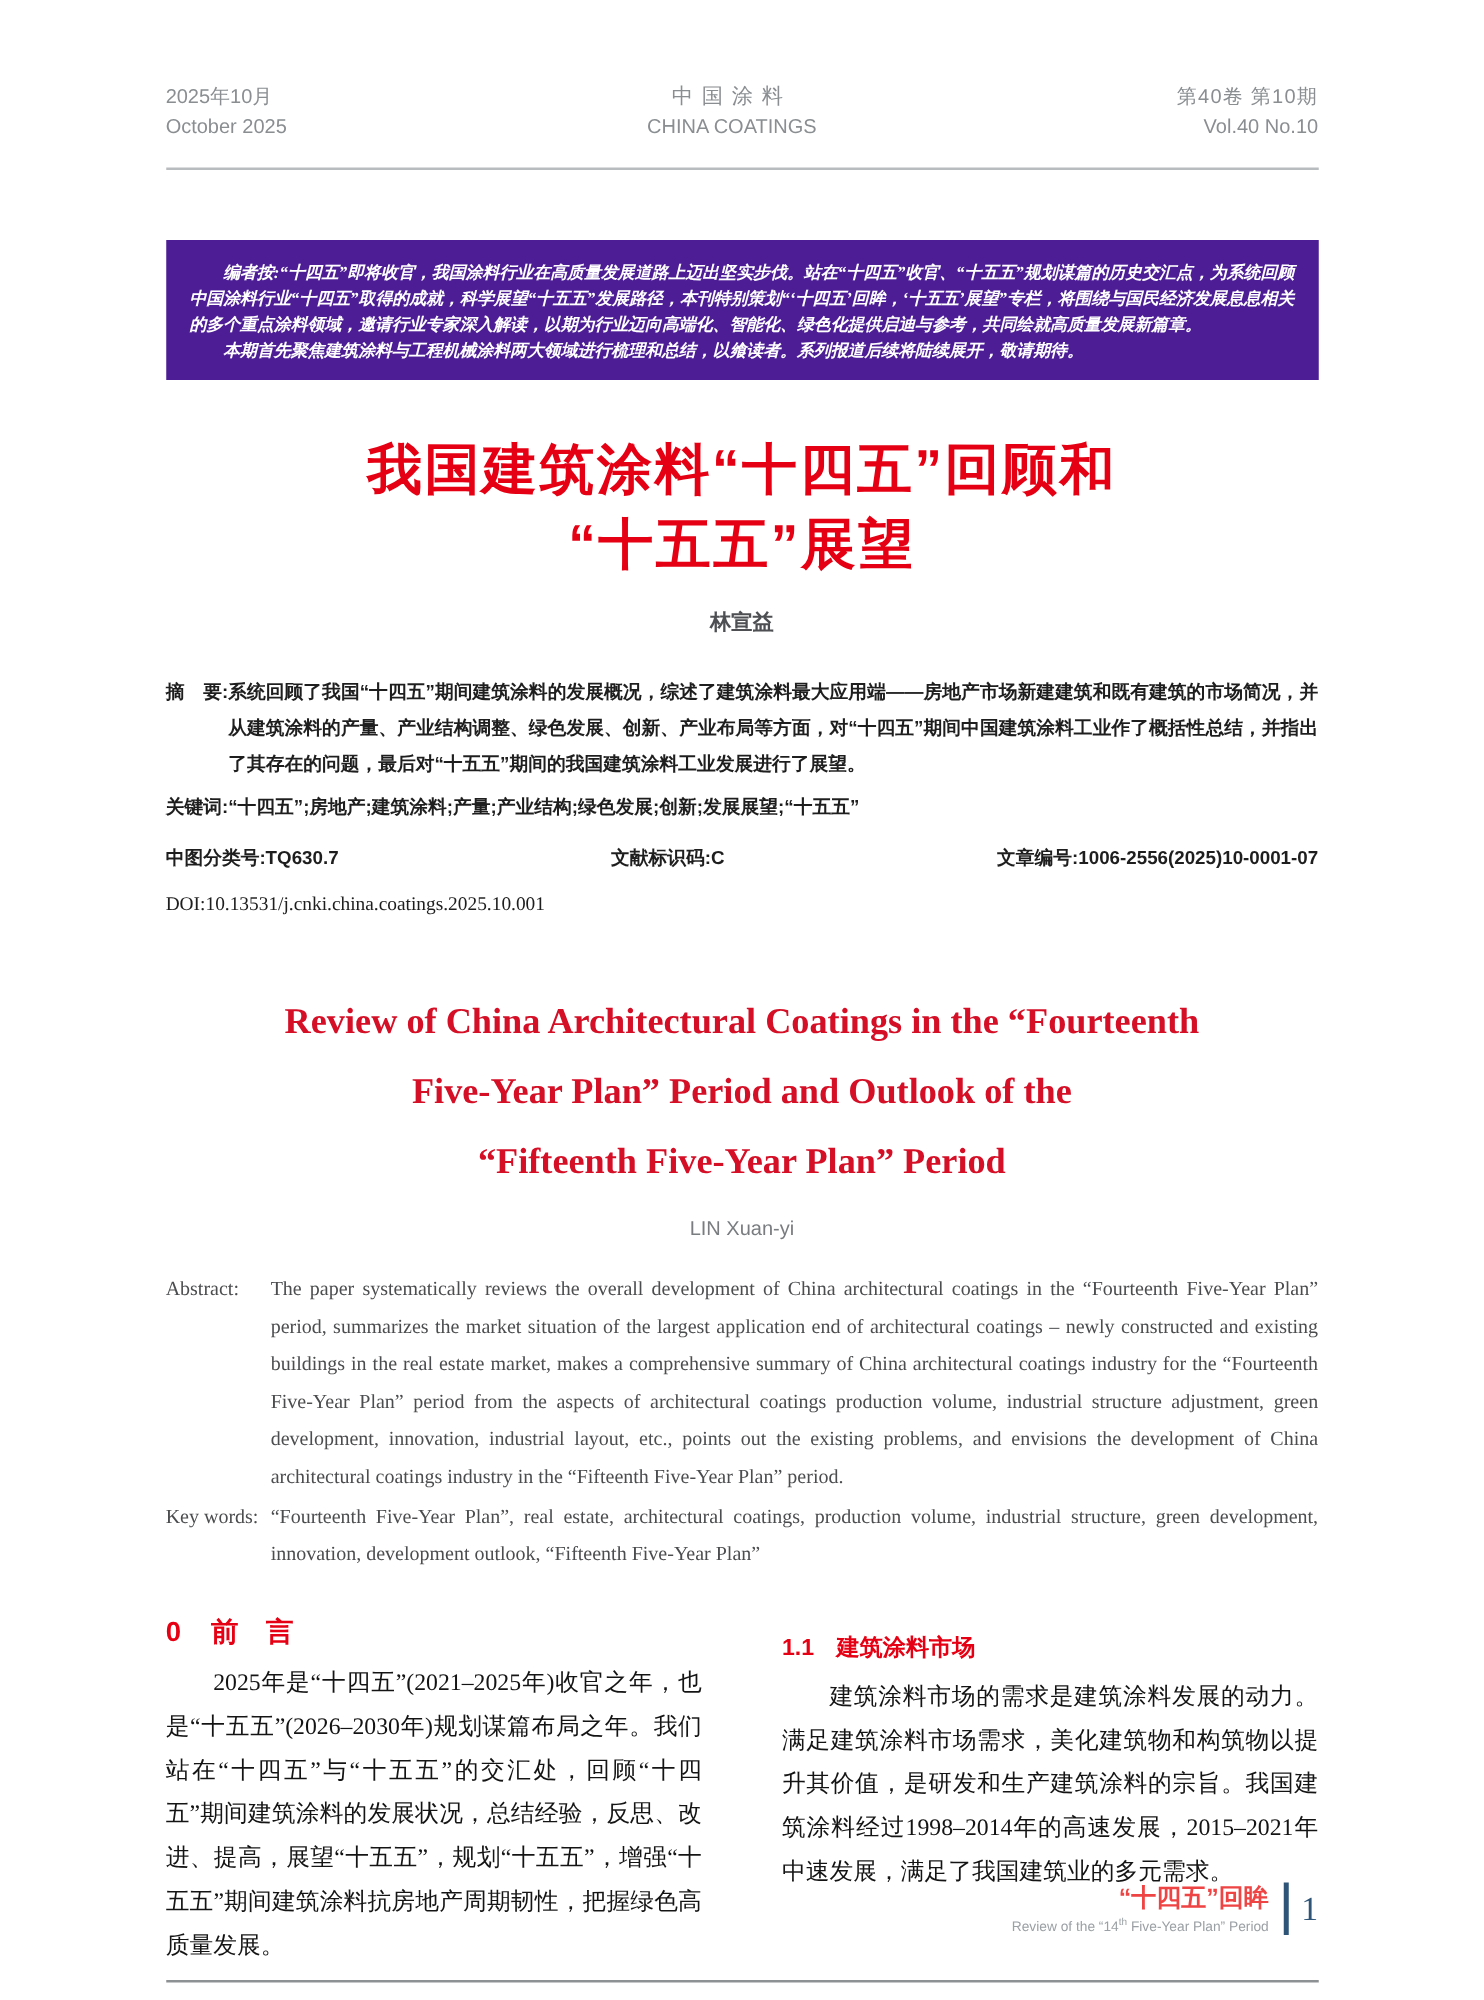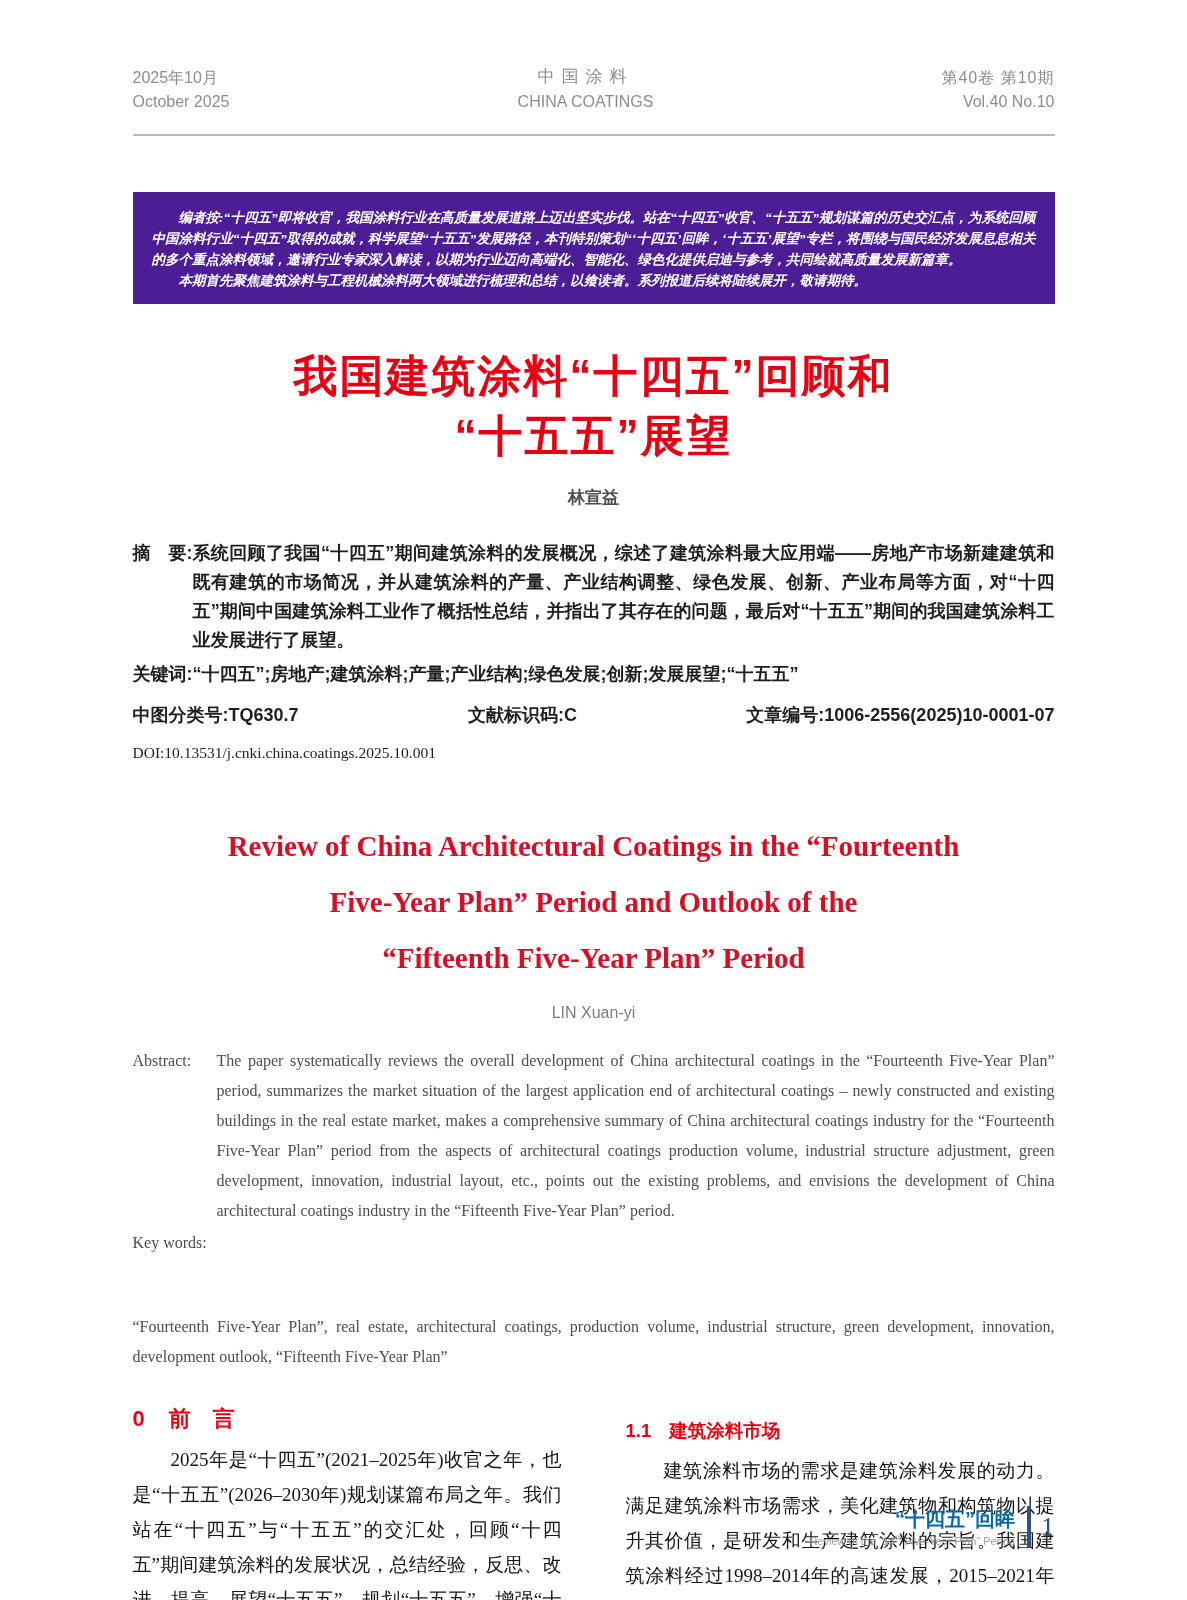--- a/index.html
+++ b/index.html
@@ -24,40 +24,40 @@
     font-family:"Liberation Serif",serif;font-style:italic;font-weight:700;
     font-size:13.5px;line-height:21px;text-align:justify;}
   .editor-note p{margin:0;text-indent:2em;}
 
   
   .title-cn{margin:42px 0 0 0;text-align:center;color:#e60013;
     font-size:44px;line-height:60px;font-weight:800;letter-spacing:2px;}
   .author-cn{margin-top:20px;text-align:center;font-size:17px;font-weight:700;color:#4d4f52;}
 
   
-  .meta-cn{font-size:18px;font-weight:600;line-height:29px;color:#1e1e1e;}
+  .meta-cn{font-size:15px;font-weight:600;line-height:29px;color:#1e1e1e;}
   .meta-row{display:flex;}
   .meta-row .label{flex:0 0 auto;white-space:pre;}
   .meta-row .text{flex:1;text-align:justify;}
   .abstract-cn{margin-top:30px;}
   .keywords-cn{margin-top:5px;}
   .clc-row{display:flex;justify-content:space-between;margin-top:12px;}
   .doi-line{margin-top:14px;font-family:"Liberation Serif",serif;font-weight:400;
     font-size:15.5px;color:#1e1e1e;}
 
   
   .title-en{margin:56px 0 0 0;text-align:center;color:#d40f26;
     font-family:"Liberation Serif",serif;font-weight:700;
     font-size:29px;line-height:56px;}
   .author-en{margin-top:18px;text-align:center;font-size:16px;color:#7a7d80;}
 
   
   .meta-en{font-family:"Liberation Serif",serif;font-size:16px;line-height:30px;color:#4c4d4f;}
   .abstract-en{margin-top:24px;}
-  .keywords-en{margin-top:2px;flex-direction:column;}
+  .keywords-en{margin-top:2px;}
   .meta-en .label{flex:0 0 84px;white-space:pre;}
   .meta-en .text{flex:1;text-align:justify;}
 
   
   .columns{display:flex;gap:64px;margin-top:34px;}
   .col{flex:1;min-width:0;}
   .sec-h1{margin:0;color:#e60013;font-size:22px;font-weight:800;line-height:1.2;}
   .sec-h1 .num{margin-right:24px;}
   .sec-h2{margin:12px 0 2px 0;color:#e60013;font-size:18.5px;font-weight:800;}
   .sec-h2 .num{margin-right:18px;}
@@ -65,21 +65,21 @@
     font-size:19px;line-height:35px;text-align:justify;text-indent:2em;color:#141414;}
 
   
   .footnote{margin-top:10px;border-top:2px solid #8e9194;padding-top:9px;
     font-size:15px;font-weight:600;color:#2f3133;line-height:30px;}
   .footnote div{white-space:nowrap;}
 
   
   .page-footer{position:absolute;right:0;bottom:52px;display:flex;align-items:center;}
   .pf-text{text-align:right;}
-  .pf-cn{font-size:20px;font-weight:800;color:#0369a1;line-height:1.2;}
+  .pf-cn{font-size:20px;font-weight:800;color:#ef4444;line-height:1.2;}
   .pf-en{font-size:11px;color:#9ba0a4;margin-top:2px;}
   .pf-en sup{font-size:8px;}
   .pf-bar{width:4px;height:42px;background:#2e5577;margin:0 10px 0 12px;}
   .pf-num{font-family:"Liberation Serif",serif;font-size:27px;color:#2e5577;}
 </style>
 </head>
 <body>
 
 <div class="page">
 

